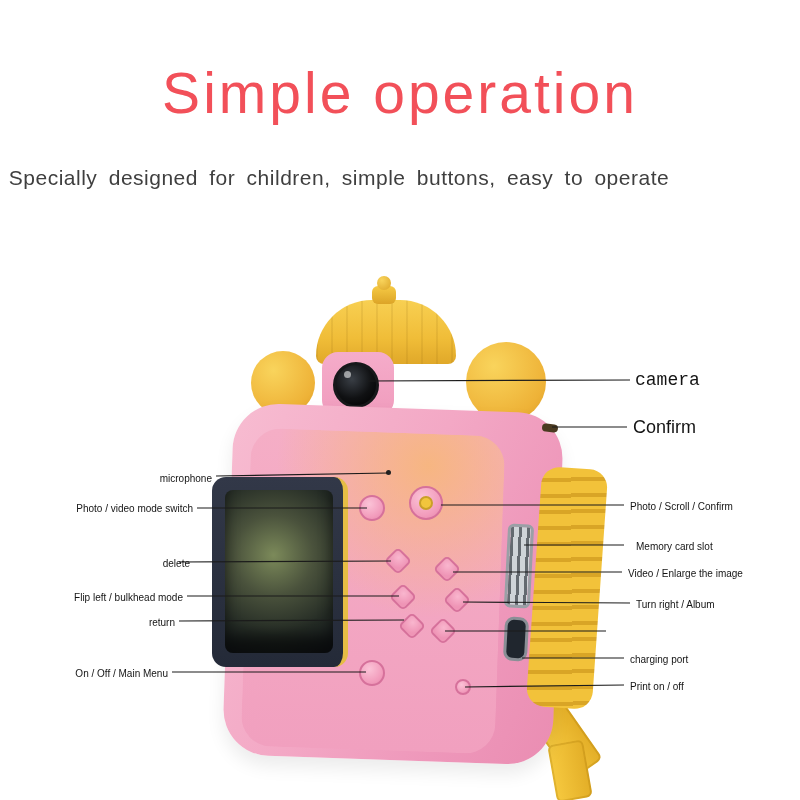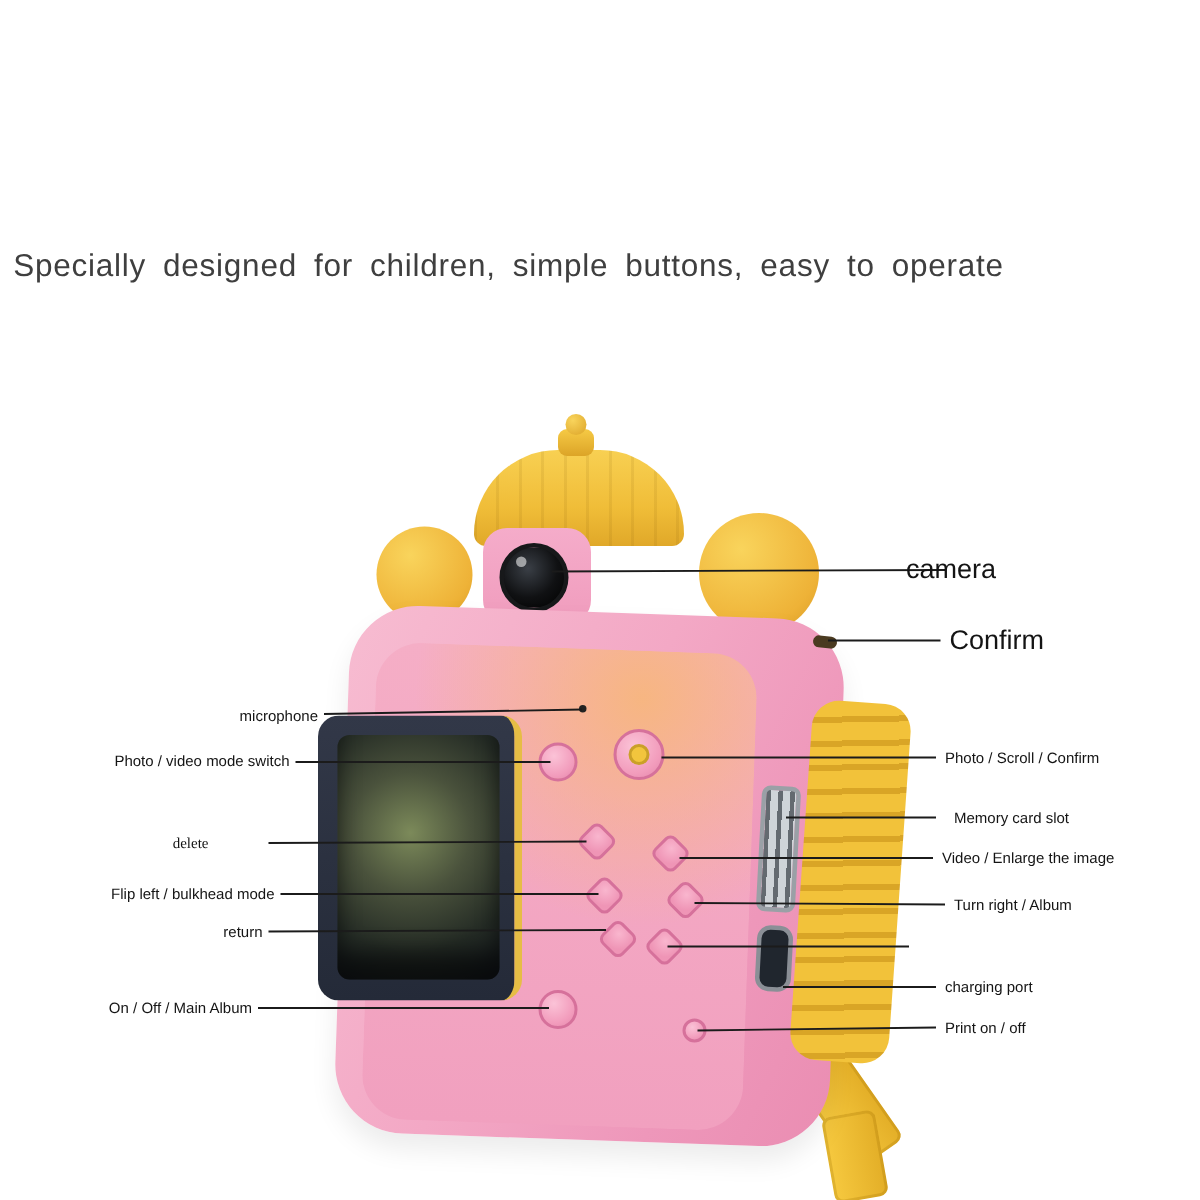--- a/index.html
+++ b/index.html
@@ -110,20 +110,21 @@
     transform:translateY(-50%);z-index:21;
   }
   .co-label.big{font-size:18px;}
   .co-left{text-align:right;}
 </style>
 </head>
 <body>
 
 <div class="page">
 
+  <div class="abs page-title">Simple operation</div>
   <div class="abs page-subtitle">Specially designed for children, simple buttons, easy to operate</div>
 
   <div>
     <div class="abs ear" style="left:251px;top:351px;width:64px;height:64px;z-index:2;"></div>
     <div class="abs ear" style="left:466px;top:342px;width:80px;height:80px;z-index:2;"></div>
 
     <div class="abs dome"></div>
     <div class="abs dome-knob"></div>
     <div class="abs dome-ball"></div>
 
@@ -177,26 +178,26 @@
       <line x1="453" y1="572" x2="622" y2="572"></line>
       <line x1="463" y1="602" x2="630" y2="603"></line>
       <line x1="445" y1="631" x2="606" y2="631"></line>
       <line x1="522" y1="658" x2="624" y2="658"></line>
       <line x1="465" y1="687" x2="624" y2="685"></line>
     </g>
   </svg>
 
   <div class="co-label co-left" style="right:588px;top:478px;">microphone</div>
   <div class="co-label co-left" style="right:607px;top:508px;">Photo / video mode switch</div>
-  <div class="co-label co-left" style="right:661px;top:563px;font-family:Liberation Serif, serif;">delete</div>
+  <div class="co-label co-left" style="right:610px;top:563px;">delete</div>
   <div class="co-label co-left" style="right:617px;top:597px;">Flip left / bulkhead mode</div>
   <div class="co-label co-left" style="right:625px;top:622px;">return</div>
-  <div class="co-label co-left" style="right:632px;top:673px;">On / Off / Main Album</div>
-
-  <div class="co-label big" style="left:604px;top:380px;">camera</div>
+  <div class="co-label co-left" style="right:632px;top:673px;">On / Off / Main Menu</div>
+
+  <div class="co-label big" style="left:635px;top:380px;font-family:Liberation Mono, monospace;">camera</div>
   <div class="co-label big" style="left:633px;top:427px;">Confirm</div>
   <div class="co-label" style="left:630px;top:506px;">Photo / Scroll / Confirm</div>
   <div class="co-label" style="left:636px;top:546px;">Memory card slot</div>
   <div class="co-label" style="left:628px;top:573px;">Video / Enlarge the image</div>
   <div class="co-label" style="left:636px;top:604px;">Turn right / Album</div>
   <div class="co-label" style="left:630px;top:659px;">charging port</div>
   <div class="co-label" style="left:630px;top:686px;">Print on / off</div>
 
 </div>
 

